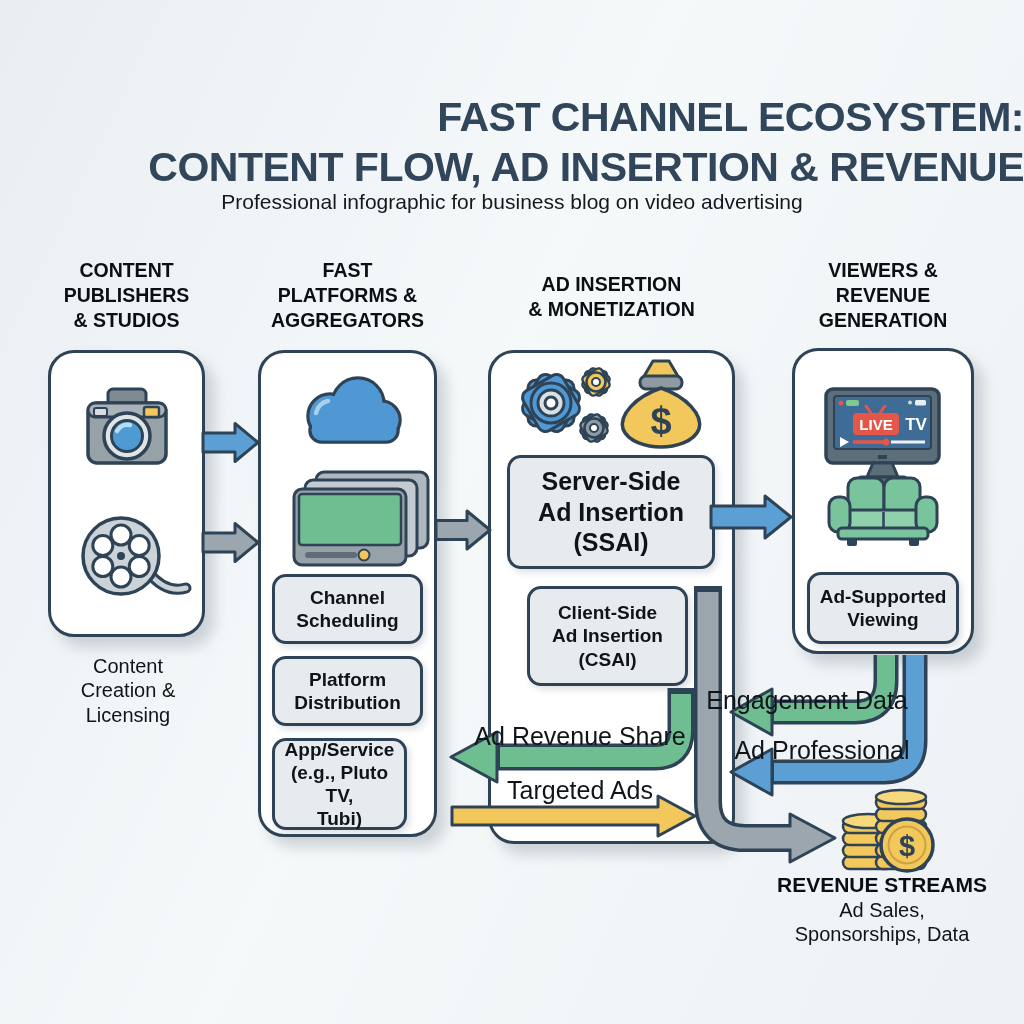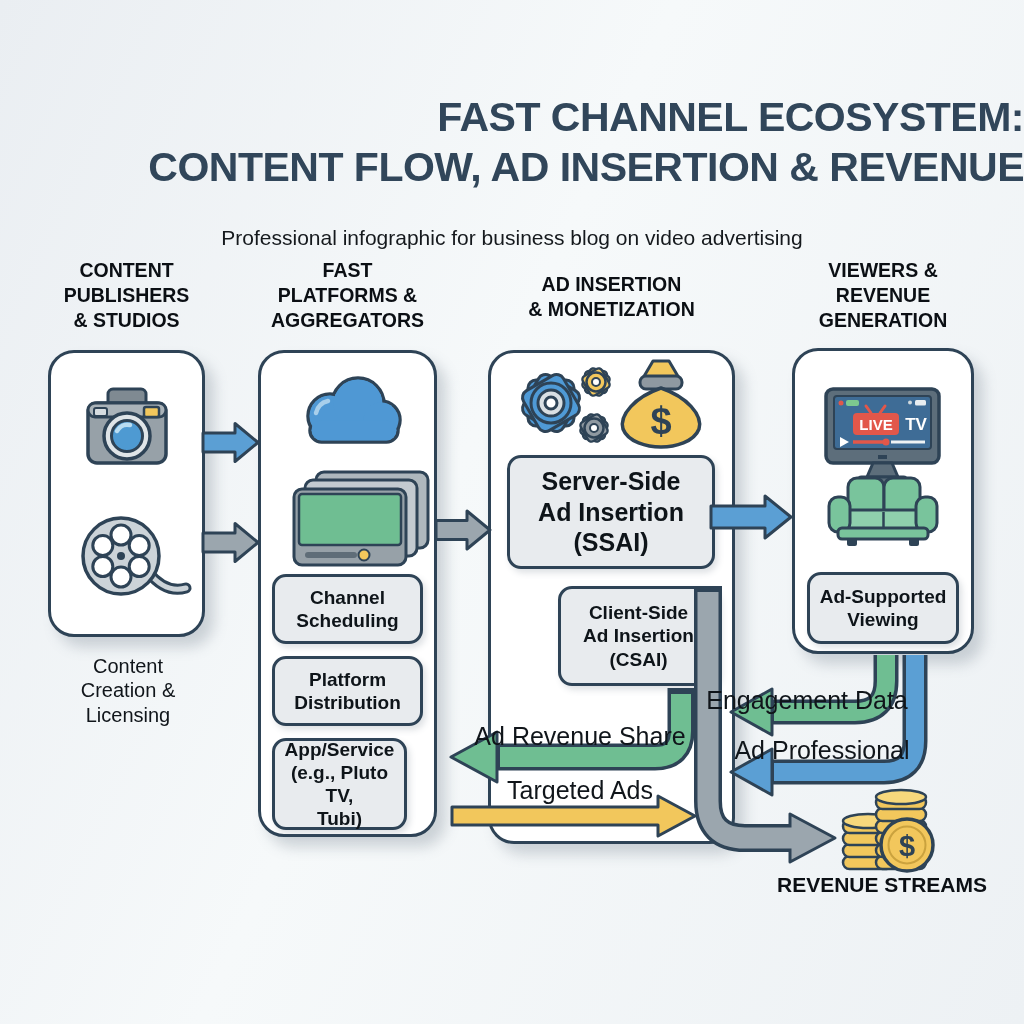--- a/index.html
+++ b/index.html
@@ -5,21 +5,21 @@
   html,body{margin:0;padding:0;}
   #canvas{
     position:relative;width:1024px;height:1024px;overflow:hidden;
     background:linear-gradient(115deg,#eaeef2 0%,#f6f9fa 45%,#edf1f4 100%);
     font-family:"Liberation Sans","DejaVu Sans",sans-serif;color:#0e1419;
   }
   .abs{position:absolute;}
   .pre{white-space:pre-line;}
   #title{top:84px;left:0;width:1024px;text-align:right;
     font-weight:800;font-size:41px;line-height:1.22;color:#31465a;letter-spacing:-.5px;margin-top:8px;}
-  #subtitle{top:190px;left:0;width:1024px;text-align:center;font-size:21px;color:#15191d;margin-top:36px;}
+  #subtitle{top:190px;left:0;width:1024px;text-align:center;font-size:21px;color:#15191d;}
   .colheader{text-align:center;font-weight:bold;font-size:19.5px;line-height:1.28;color:#0b0f14;}
   .colbox{box-sizing:border-box;background:#ffffff;border:3.5px solid #2e4356;border-radius:26px;
     box-shadow:9px 10px 14px rgba(96,110,125,.28);}
   .subbox{box-sizing:border-box;background:#e8ebee;border:3px solid #2e4356;border-radius:14px;
     display:flex;align-items:center;justify-content:center;text-align:center;
     font-weight:bold;font-size:19px;line-height:1.22;color:#0e1419;
     box-shadow:3px 4px 6px rgba(96,110,125,.20);}
   .caption{text-align:center;font-size:20px;line-height:1.22;color:#10151a;}
   .flowlabel{text-align:center;font-size:25px;color:#10151a;}
   #revenue-title{text-align:center;font-weight:bold;font-size:21px;color:#0b0f14;}
@@ -67,38 +67,40 @@
   <div class="abs z2 subbox" style="left:272px;top:738px;width:135px;height:92px">
     <span class="pre">App/Service
 (e.g., Pluto TV,
 Tubi)</span>
     </div>
   <div class="abs z2 subbox" style="left:507px;top:455px;width:208px;height:114px;font-size:25px">
     <span class="pre">Server-Side
 Ad Insertion
 (SSAI)</span>
     </div>
-  <div class="abs z2 subbox" style="left:558px;top:586px;width:161px;height:100px">
+  <div class="abs z2 subbox" style="left:527px;top:586px;width:161px;height:100px">
     <span class="pre">Client-Side
 Ad Insertion
 (CSAI)</span>
     </div>
   <div class="abs z2 subbox" style="left:807px;top:572px;width:152px;height:72px">
     <span class="pre">Ad-Supported
 Viewing</span>
     </div>
 
   <div class="abs z4 caption pre" style="left:33px;top:654px;width:190px">Content
 Creation &amp;
 Licensing</div>
   <div class="abs z4 flowlabel" style="left:455px;top:722px;width:250px">Ad Revenue Share</div>
   <div class="abs z4 flowlabel" style="left:455px;top:776px;width:250px">Targeted Ads</div>
   <div class="abs z4 flowlabel" style="left:682px;top:686px;width:250px">Engagement Data</div>
   <div class="abs z4 flowlabel" style="left:697px;top:736px;width:250px">Ad Professional</div>
   <div id="revenue-title" class="abs z4" style="left:762px;top:873px;width:240px">REVENUE STREAMS</div>
+  <div id="revenue-details" class="abs z4 pre" style="left:762px;top:898px;width:240px">Ad Sales,
+Sponsorships, Data</div>
 
   <svg id="diagram" width="1024" height="1024" viewBox="0 0 1024 1024">
 
     <polygon points="203,433 235,433 235,423.5 258,442.5 235,461.5 235,452 203,452" fill="#5b9fd4" stroke="#2e4356" stroke-width="3" stroke-linejoin="round"></polygon>
     <polygon points="203,533 235,533 235,523.5 258,542.5 235,561.5 235,552 203,552" fill="#9ba6ae" stroke="#2e4356" stroke-width="3" stroke-linejoin="round"></polygon>
     <polygon points="436,520.5 467,520.5 467,511 490,530 467,549 467,539.5 436,539.5" fill="#9ba6ae" stroke="#2e4356" stroke-width="3" stroke-linejoin="round"></polygon>
     <polygon points="711,506 765,506 765,496 791,517 765,538 765,528 711,528" fill="#5b9fd4" stroke="#2e4356" stroke-width="3" stroke-linejoin="round"></polygon>
     <polygon points="452,807 658,807 658,796 695,816 658,836 658,825 452,825" fill="#f2c75c" stroke="#2e4356" stroke-width="3" stroke-linejoin="round"></polygon>
 
     <g>

